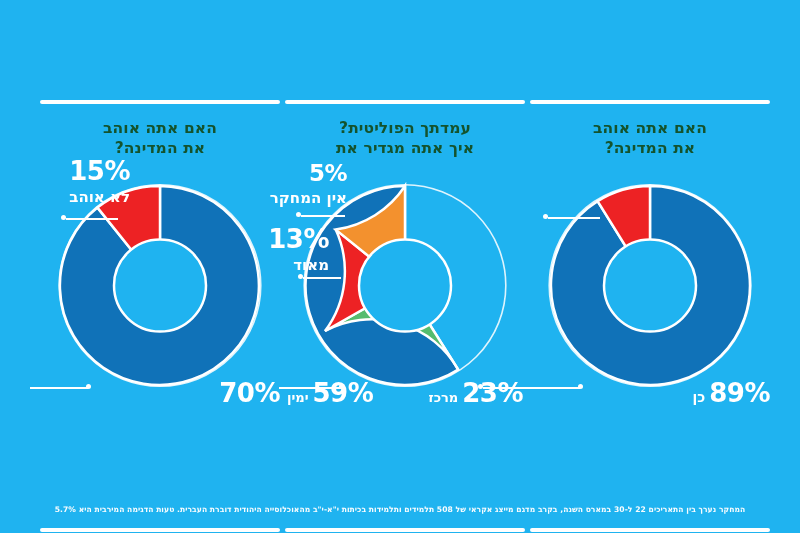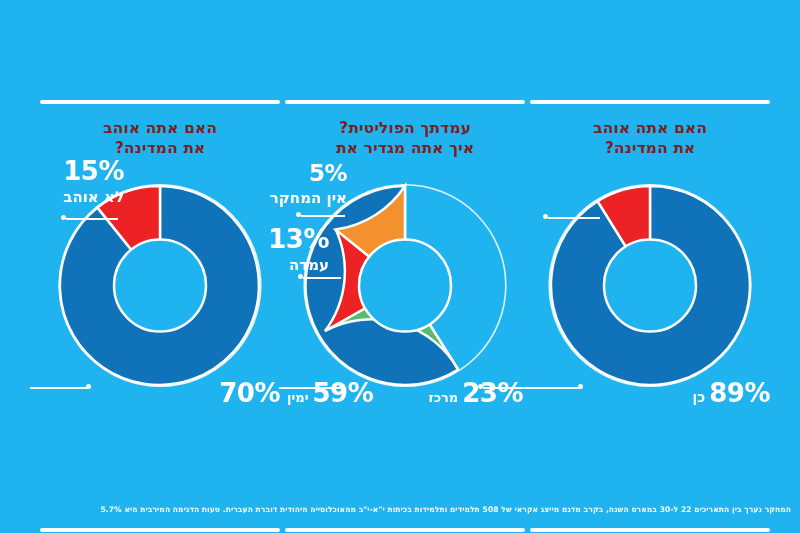--- a/index.html
+++ b/index.html
@@ -16,21 +16,21 @@
   .panel.p-mid{right:275px;}
   .panel.p-left{right:520px;}
 
   .rule{
     height:4px;background:#FFFFFF;border-radius:2px;width:100%;
   }
   .rule.bottom{position:absolute;bottom:-92px;left:0;}
 
   .q-title{
     margin-top:14px;
-    color:#7f1d1d;
+    color:#14532d;
     font-size:15.5px;
     font-weight:bold;
     line-height:20px;
     text-align:center;
     letter-spacing:.1px;
   }
 
   .donut-wrap{position:absolute;top:78px;left:0;width:240px;height:215px;}
   .donut{position:absolute;left:50%;top:0;transform:translateX(-50%);}
 
@@ -49,21 +49,21 @@
     display:flex;flex-direction:row;justify-content:flex-start;
     align-items:baseline;gap:6px;color:#FFFFFF;
   }
   .bitem{display:flex;flex-direction:row;align-items:baseline;gap:4px;white-space:nowrap;}
   .bitem .pct{font-size:26px;font-weight:bold;letter-spacing:-.5px;}
   .bitem .nm{font-size:14px;font-weight:bold;}
   .bitem .nm.sm{font-size:13px;}
 
   .footnote{
     position:absolute;left:0;right:0;bottom:18px;
-    text-align:right;color:#FFFFFF;
+    text-align:center;color:#FFFFFF;
     font-size:7.6px;line-height:11px;font-weight:bold;
     letter-spacing:.05px;opacity:.97;
     padding:0 9px;
   }
 </style>
 </head>
 <body>
 
 <div class="stage">
 
@@ -127,21 +127,21 @@
 
     <div class="lbl r small" style="right:178px;top:62px;">
       <span class="pct">5%</span>
       <span class="nm">אין המחקר</span>
     </div>
     <div class="leader" style="right:180px;top:115px;width:44px;"></div>
     <div class="dot" style="right:224px;top:112px;"></div>
 
     <div class="lbl r" style="right:196px;top:126px;">
       <span class="pct">13%</span>
-      <span class="nm">עמדה</span>
+      <span class="nm">מאוד</span>
     </div>
     <div class="leader" style="right:184px;top:177px;width:38px;"></div>
     <div class="dot" style="right:222px;top:174px;"></div>
 
     <div class="leader" style="right:-8px;top:287px;width:50px;"></div>
     <div class="dot" style="right:42px;top:284px;"></div>
     <div class="leader" style="left:-6px;top:287px;width:62px;"></div>
     <div class="dot" style="left:54px;top:284px;"></div>
 
     <div class="bottomrow" style="justify-content:space-between;padding:0 2px;box-sizing:border-box;">
@@ -170,21 +170,21 @@
       <svg class="donut" width="215" height="215" viewBox="0 0 215 215">
 
         <path d="M107.5 8 A 99.5 99.5 0 1 1 45.0 29.6 L 107.5 107.5 Z" fill="#1072B8" stroke="#ffffff" stroke-width="2.5"></path>
 
         <path d="M45.0 29.6 A 99.5 99.5 0 0 1 107.5 8 L 107.5 107.5 Z" fill="#ED2224" stroke="#ffffff" stroke-width="2.5"></path>
         <circle cx="107.5" cy="107.5" r="46" fill="#1FB3F0" stroke="#ffffff" stroke-width="2.5"></circle>
         <circle cx="107.5" cy="107.5" r="100.8" fill="none" stroke="#ffffff" stroke-width="1.6" opacity="0.85"></circle>
       </svg>
     </div>
 
-    <div class="lbl r" style="right:156px;top:58px;text-align:center;">
+    <div class="lbl r" style="right:150px;top:58px;text-align:center;">
       <span class="pct">15%</span>
       <span class="nm">לא אוהב</span>
     </div>
     <div class="leader" style="right:162px;top:118px;width:52px;"></div>
     <div class="dot" style="right:214px;top:115px;"></div>
 
     <div class="leader" style="left:-10px;top:287px;width:58px;"></div>
     <div class="dot" style="left:46px;top:284px;"></div>
 
     <div class="bottomrow" style="justify-content:flex-start;">

